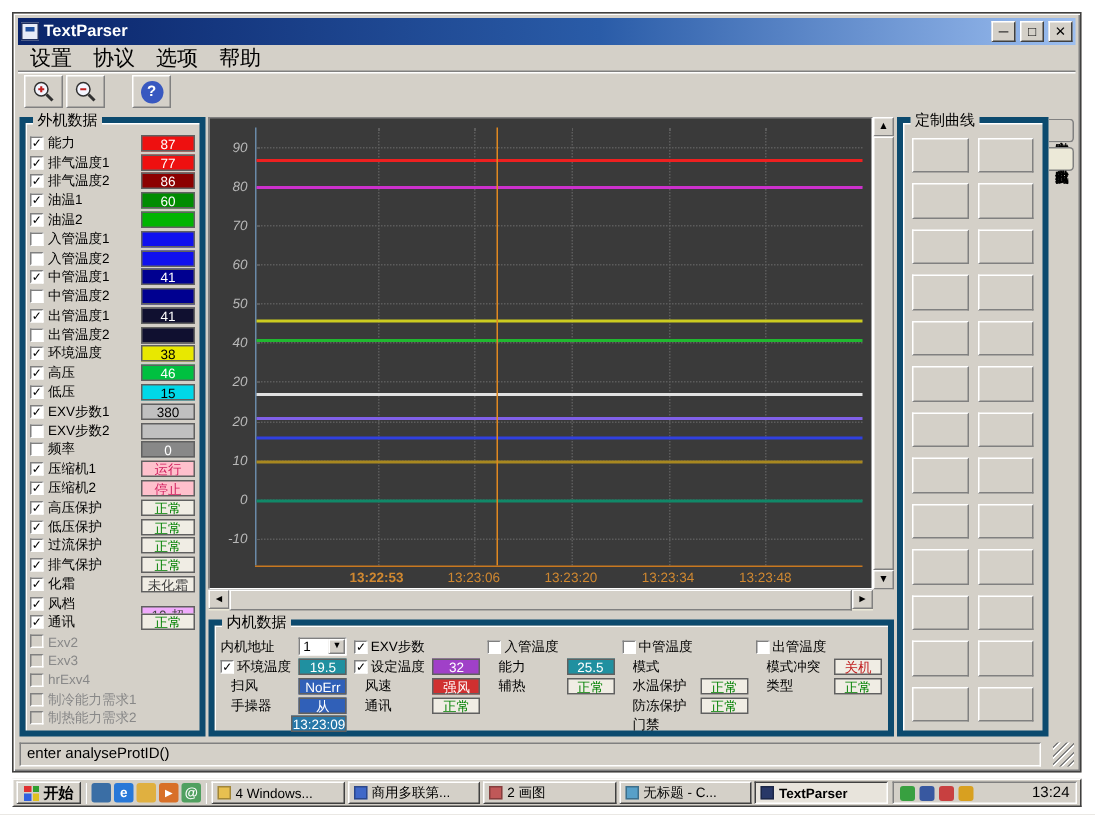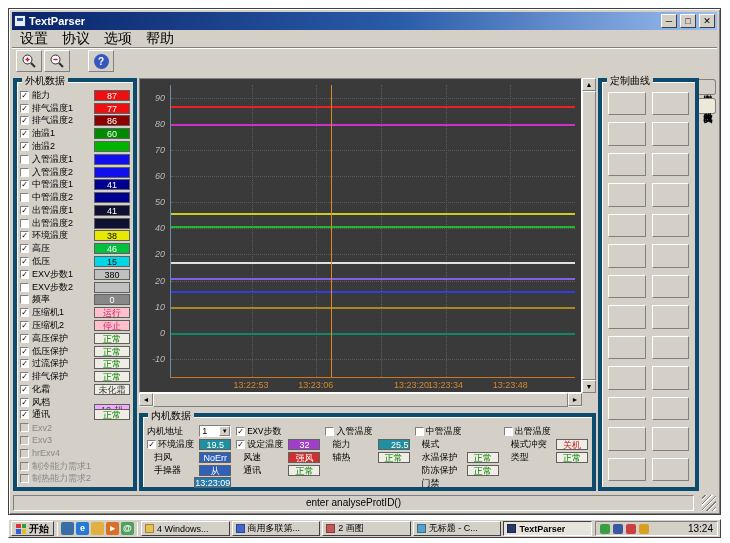--- a/index.html
+++ b/index.html
@@ -63,40 +63,40 @@
   .scroll-btn{width:14px;height:13px;background:#d4d0c8;border:1px solid;border-color:#fff #808080 #808080 #fff;
     font-size:7px;line-height:11px;text-align:center;color:#000;flex:0 0 auto;}
   .v-thumb{flex:1;background:#d4d0c8;border:1px solid;border-color:#fff #808080 #808080 #fff;}
   .h-thumb{flex:1;background:#d4d0c8;border:1px solid;border-color:#fff #808080 #808080 #fff;}
   .scroll-corner{width:14px;background:#d4d0c8;flex:0 0 auto;}
 
   .bottom-panel{height:78px;margin-top:6px;flex:0 0 auto;}
   .bp-cols{display:flex;height:100%;padding:8px 4px 2px;gap:5px;}
   .bp-col{flex:1;display:flex;flex-direction:column;gap:1px;min-width:0;}
   .bp-row{display:flex;align-items:center;gap:2px;height:12px;}
-  .bp-label{font-size:9px;white-space:nowrap;overflow:hidden;color:#000;font-family:Liberation Mono, monospace;}
+  .bp-label{font-size:9px;white-space:nowrap;overflow:hidden;color:#000;}
   .bp-indent{margin-left:7px;}
   .bp-badge{min-width:32px;height:11px;font-size:9px;line-height:10px;text-align:center;border:1px solid #606060;
     background:#f0ede4;margin-left:auto;flex:0 0 auto;}
   .bp-select{margin-left:auto;width:32px;height:12px;background:#fff;border:1px solid;border-color:#808080 #fff #fff #808080;
     display:flex;align-items:center;flex:0 0 auto;}
   .bp-select-val{flex:1;font-size:9px;padding-left:2px;}
   .bp-select-btn{width:11px;height:10px;background:#d4d0c8;border:1px solid;border-color:#fff #808080 #808080 #fff;
     font-size:6px;line-height:9px;text-align:center;flex:0 0 auto;}
 
   .right-wrap{width:118px;flex:0 0 auto;display:flex;}
   .right-panel{flex:1;min-width:0;}
   .slots{display:grid;grid-template-columns:1fr 1fr;grid-template-rows:repeat(13,1fr);gap:7px 6px;height:100%;padding:10px 6px 6px;}
   .slot{background:#d4d0c8;border:1px solid;border-color:#fff #808080 #808080 #fff;}
   .side-tabs{width:17px;flex:0 0 auto;display:flex;flex-direction:column;padding-top:1px;}
   .side-tab{writing-mode:vertical-rl;font-size:9px;padding:7px 1px;background:#d4d0c8;border:1px solid #808080;
     border-left:none;border-radius:0 3px 3px 0;margin-bottom:3px;color:#000;text-align:center;}
   .side-tab.active{background:#ece9d8;font-weight:bold;}
 
-  .status-bar{height:18px;flex:0 0 auto;display:flex;align-items:stretch;gap:8px;padding:2px 1px 0;text-align:center;}
+  .status-bar{height:18px;flex:0 0 auto;display:flex;align-items:stretch;gap:8px;padding:2px 1px 0;}
   .status-cell{flex:1;border:1px solid;border-color:#808080 #fff #fff #808080;font-size:10px;padding:1px 4px;
     color:#000;white-space:nowrap;overflow:hidden;}
   .grip{width:14px;background:repeating-linear-gradient(135deg,#d4d0c8 0 2px,#808080 2px 3px,#fff 3px 4px);}
 
   
   .taskbar{position:absolute;left:8px;top:519px;width:713px;height:19px;background:#d4d0c8;
     border:1px solid;border-color:#fff #404040 #404040 #fff;display:flex;align-items:center;gap:3px;padding:1px 2px;}
   .start-btn{height:15px;display:flex;align-items:center;gap:3px;padding:0 4px;background:#d4d0c8;
     border:1px solid;border-color:#fff #404040 #404040 #fff;font-size:10px;font-weight:bold;flex:0 0 auto;}
   .win-flag{width:10px;height:10px;display:grid;grid-template-columns:1fr 1fr;grid-template-rows:1fr 1fr;gap:1px;flex:0 0 auto;}
@@ -353,23 +353,23 @@
               <div class="series-line" style="top: 43.75%; background: rgb(204, 204, 32);"></div>
               <div class="series-line" style="top: 48.2143%; background: rgb(32, 184, 48);"></div>
               <div class="series-line" style="top: 60.7143%; background: rgb(224, 224, 224);"></div>
               <div class="series-line" style="top: 66.0714%; background: rgb(128, 96, 232);"></div>
               <div class="series-line" style="top: 70.5357%; background: rgb(48, 64, 224);"></div>
               <div class="series-line" style="top: 75.8929%; background: rgb(168, 136, 32);"></div>
               <div class="series-line" style="top: 84.8214%; background: rgb(16, 136, 104);"></div>
               <div class="cursor-line" style="left: 39.5%; background: rgb(224, 136, 32);"></div>
             </div>
           <div class="x-axis">
-              <div class="x-label" style="left: 20%;">13:22:53</div>
+              <div class="x-label" style="left: 20%; font-weight: bold;">13:22:53</div>
               <div class="x-label" style="left: 36%;">13:23:06</div>
-              <div class="x-label" style="left: 52%; margin-left: 31px;">13:23:20</div>
+              <div class="x-label" style="left: 52%;">13:23:20</div>
               <div class="x-label" style="left: 68%;">13:23:34</div>
               <div class="x-label" style="left: 84%;">13:23:48</div>
             </div>
         </div>
         <div class="v-scroll">
           <span class="scroll-btn">▲</span>
           <span class="v-thumb"></span>
           <span class="scroll-btn">▼</span>
         </div>
       </div>
@@ -428,21 +428,21 @@
                 <span class="bp-badge" style="background: rgb(240, 237, 228); color: rgb(0, 128, 0);">正常</span>
               </div>
             </div>
             <div class="bp-col">
               <div class="bp-row">
                 <span class="cb"></span>
                 <span class="bp-label">入管温度</span>
               </div>
               <div class="bp-row">
                 <span class="bp-label bp-indent">能力</span>
-                <span class="bp-badge" style="background: rgb(32, 144, 160); color: rgb(255, 255, 255); text-align: right;">25.5</span>
+                <span class="bp-badge" style="background: rgb(32, 144, 160); color: rgb(255, 255, 255);">25.5</span>
               </div>
               <div class="bp-row">
                 <span class="bp-label bp-indent">辅热</span>
                 <span class="bp-badge" style="background: rgb(240, 237, 228); color: rgb(0, 128, 0);">正常</span>
               </div>
             </div>
             <div class="bp-col">
               <div class="bp-row">
                 <span class="cb"></span>
                 <span class="bp-label">中管温度</span>

